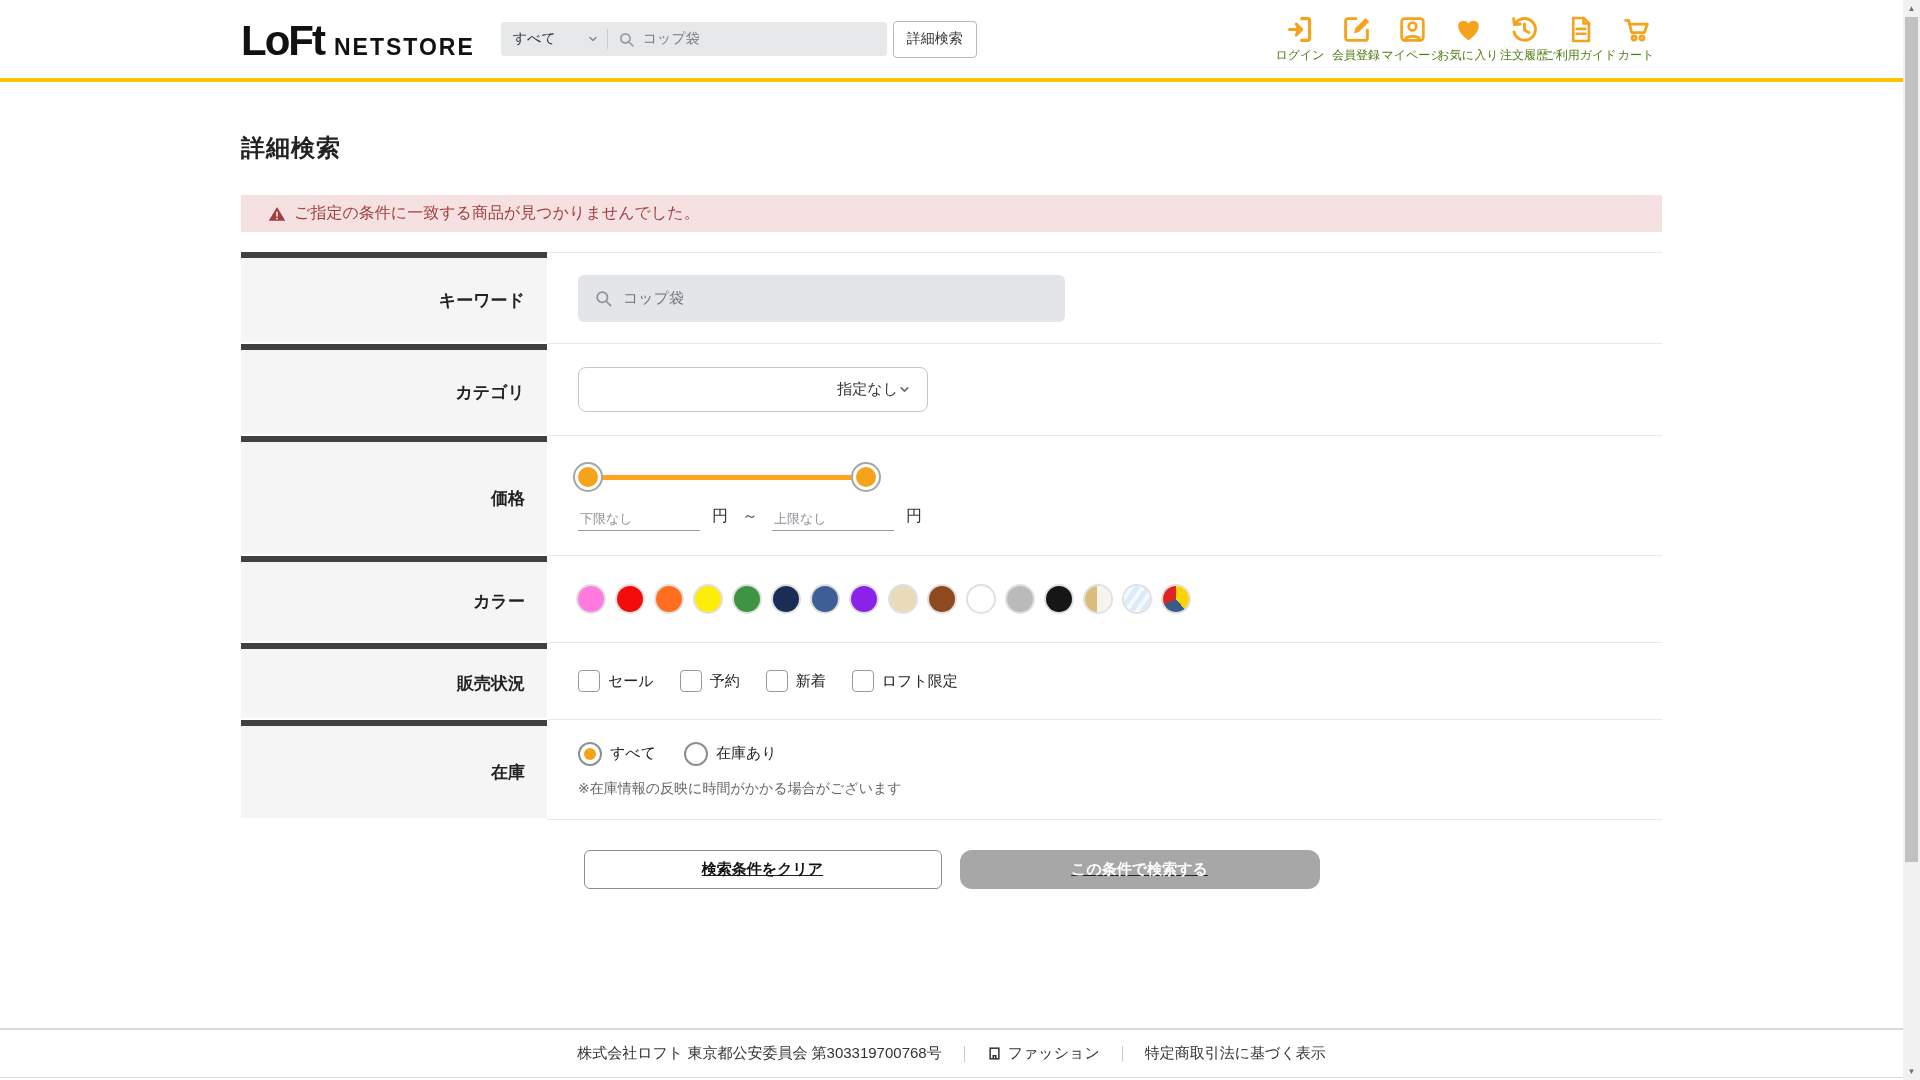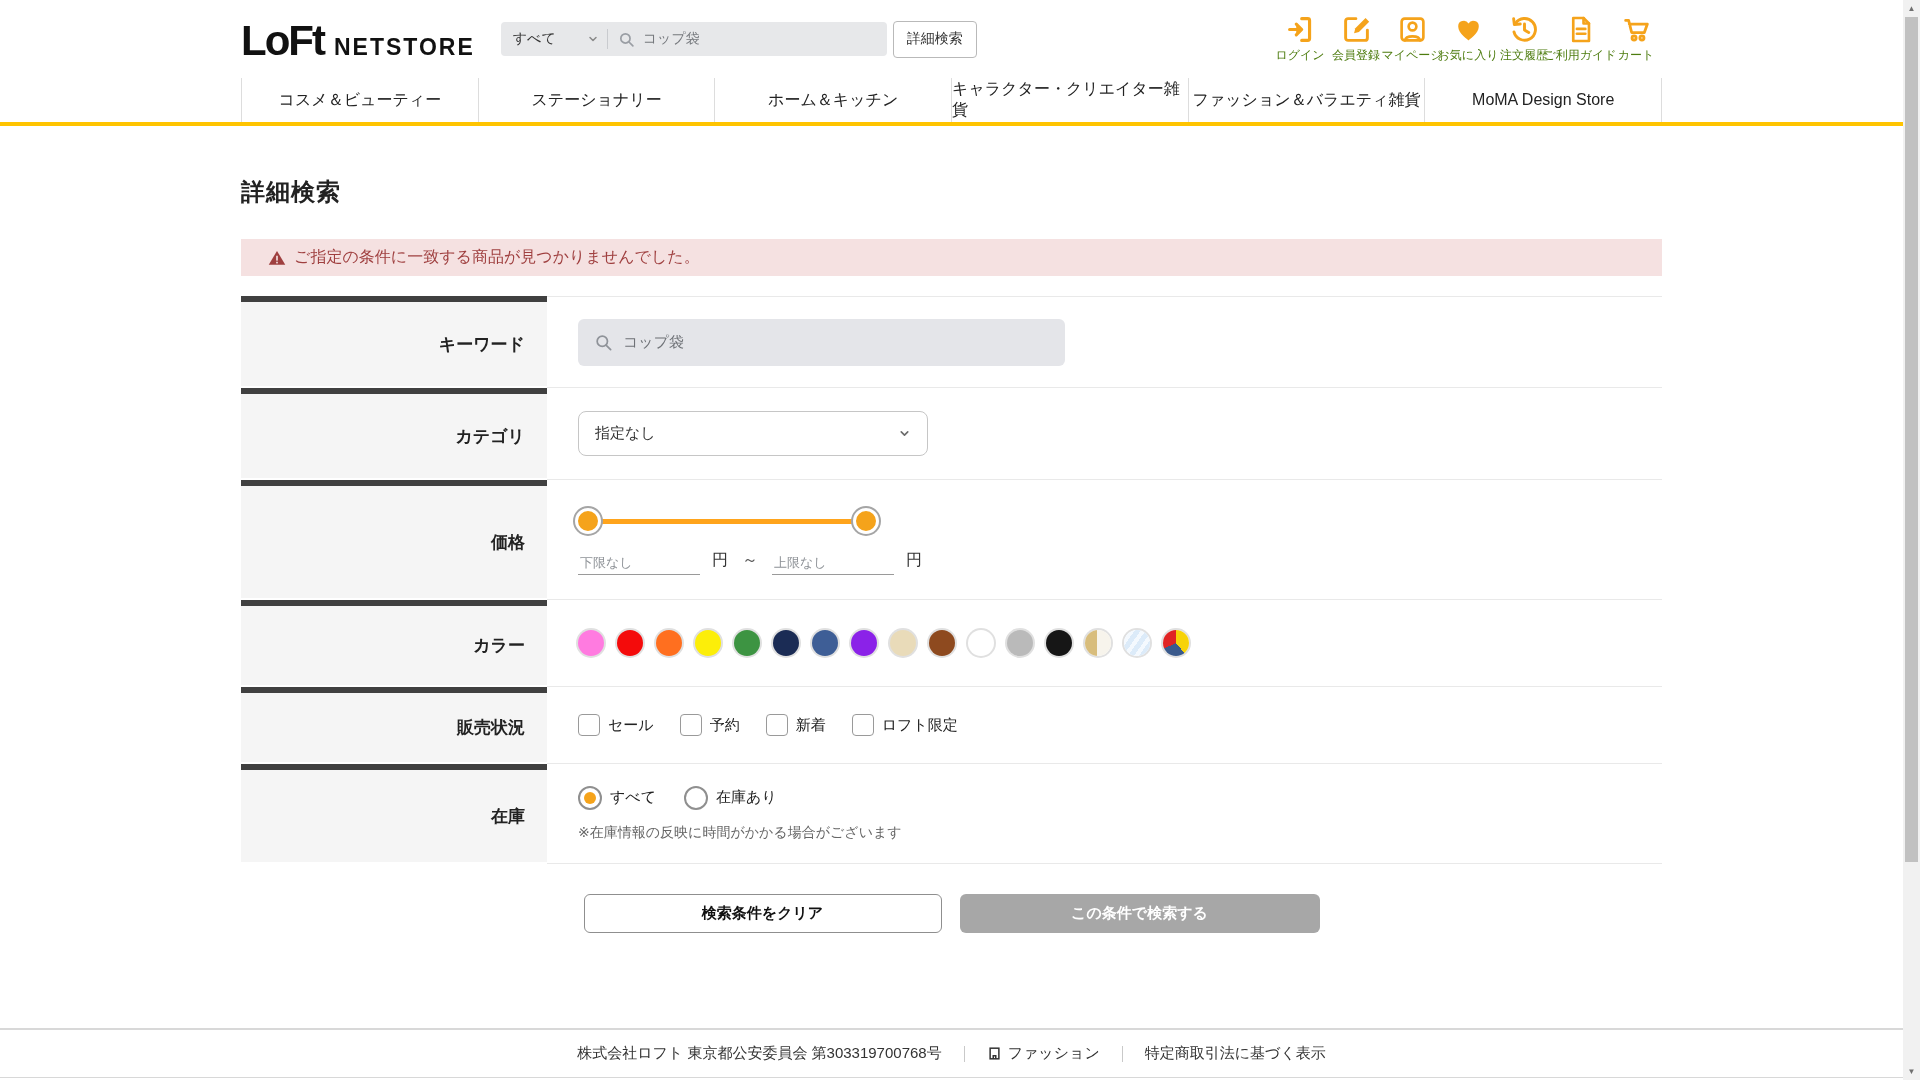--- a/index.html
+++ b/index.html
@@ -59,21 +59,21 @@
   .row-price { height:120px; }
   .row-color { height:87px; }
   .row-status { height:77px; }
   .row-stock { height:100px; }
 
   .kw-input { width:487px; height:47px; background:#e4e5e9; border-radius:6px;
     display:flex; align-items:center; padding-left:16px; cursor:text; }
   .kw-input .qtext { font-size:15px; color:#6f7277; margin-left:10px; }
 
   .select-box { width:350px; height:45px; background:#fff; border:1px solid #c6c6c6;
-    border-radius:8px; display:flex; align-items:center; justify-content:space-between;
+    border-radius:8px; display:flex; align-items:center; justify-content:flex-end;
     padding:8px 16px; font-size:15px; color:#333; cursor:pointer; }
 
   .slider { position:relative; width:298px; height:26px; margin-top:4px; }
   .slider-track { position:absolute; left:10px; right:10px; top:10.5px; height:5px;
     background:#ffa41c; border-radius:3px; }
   .slider-handle { position:absolute; top:0; width:26px; height:26px; border-radius:50%;
     background:#f5a31b; border:3px solid #fff; box-shadow:0 0 0 2px #a5a5a5; cursor:grab; }
   .slider-handle.left { left:-3px; }
   .slider-handle.right { right:-3px; }
 
@@ -95,25 +95,25 @@
   .check-item .opt-label { font-size:15px; margin-left:8px; }
 
   .radio-group { display:flex; align-items:center; gap:28px; }
   .radio-item { display:flex; align-items:center; cursor:pointer; }
   .radio { width:24px; height:24px; border-radius:50%; border:2px solid #8f8f8f; background:#fff;
     display:flex; align-items:center; justify-content:center; }
   .radio.checked::after { content:""; width:12px; height:12px; border-radius:50%; background:#f5a31b; }
   .radio-item .opt-label { font-size:15px; margin-left:8px; }
   .stock-note { font-size:14px; color:#666; margin-top:14px; }
 
-  .actions { display:flex; justify-content:center; gap:18px; margin-top:30px; }
+  .actions { display:flex; justify-content:center; gap:18px; margin-top:30px;text-decoration:underline; }
   .btn-clear { width:358px; height:39px; background:#fff; border:1px solid #8f8f8f; border-radius:6px;
     font-size:15px; font-weight:bold; color:#111; cursor:pointer;
     font-family:"Liberation Sans","DejaVu Sans",sans-serif; }
-  .btn-search { width:360px; height:39px; background:#a7a7a7; border:none; border-radius:6px;
+  .btn-search { width:360px; height:39px; background:#a7a7a7; border:none; border-radius:12px;
     font-size:15px; font-weight:bold; color:#fff; cursor:pointer;
     font-family:"Liberation Sans","DejaVu Sans",sans-serif; }
 
   
   .footer { position:absolute; left:0; bottom:2px; width:1903px; border-top:2px solid #d8d8d8;
     border-bottom:1px solid #d8d8d8; height:50px; display:flex; align-items:center;
     justify-content:center; }
   .footer-inner { display:flex; align-items:center; font-size:15px; color:#333; }
   .footer-sep { width:1px; height:16px; background:#c9c9c9; margin:0 22px; }
   .footer-link { display:flex; align-items:center; cursor:pointer; }
@@ -211,28 +211,20 @@
           <svg viewBox="0 0 24 24" fill="none" stroke="#f5a31b" stroke-width="2.3" stroke-linecap="round" stroke-linejoin="round">
               <path d="M3 4.5h2.5L8 14.5h10.5L21 7.5H6"></path>
               <circle cx="10" cy="19" r="1.7"></circle>
               <circle cx="16.5" cy="19" r="1.7"></circle>
             </svg>
           <span class="util-label">カート</span>
         </div>
       </nav>
     </div>
 
-    <nav class="container cat-nav">
-      <div class="cat-item">コスメ＆ビューティー</div>
-      <div class="cat-item">ステーショナリー</div>
-      <div class="cat-item">ホーム＆キッチン</div>
-      <div class="cat-item">キャラクター・クリエイター雑貨</div>
-      <div class="cat-item">ファッション＆バラエティ雑貨</div>
-      <div class="cat-item">MoMA Design Store</div>
-    </nav>
     <div class="gold-line"></div>
   </header>
 
   <main class="container">
     <h1 class="page-title">詳細検索</h1>
 
     <div class="alert">
       <svg viewBox="0 0 24 24">
           <path d="M12 2.5L23 21H1z" fill="#9f3f3f"></path>
           <rect x="10.9" y="9" width="2.2" height="6.5" fill="#f5e1e1"></rect>

